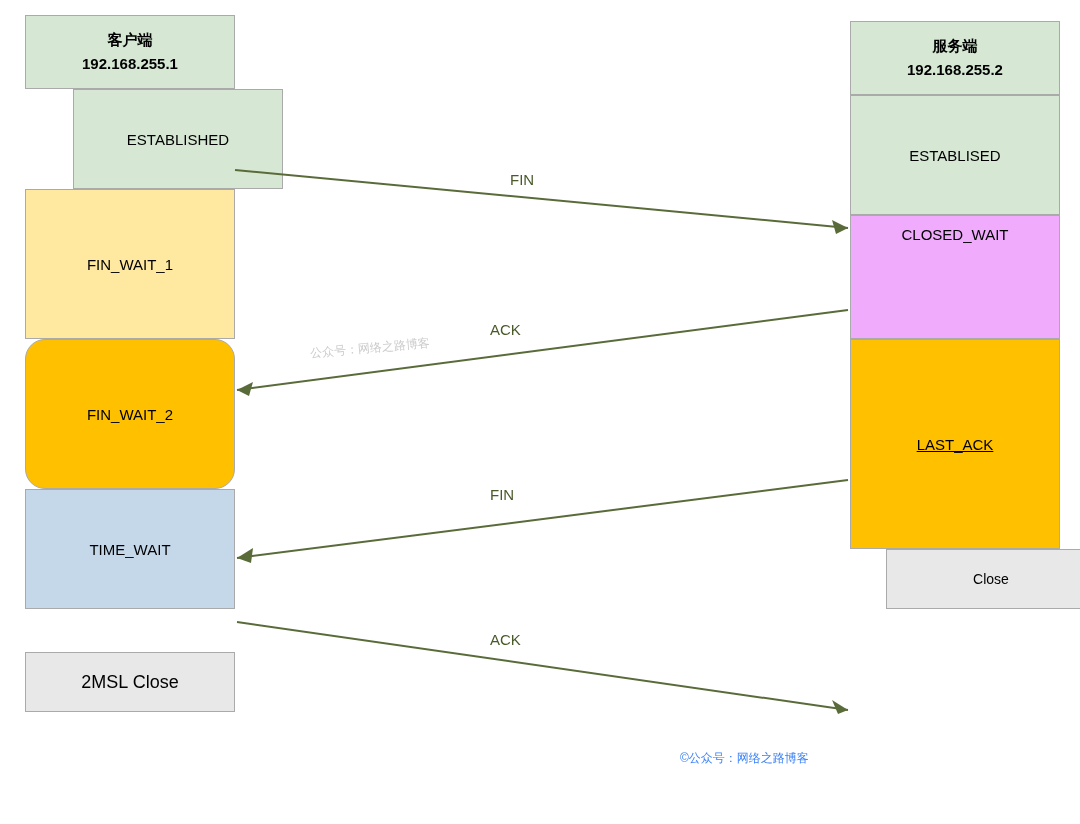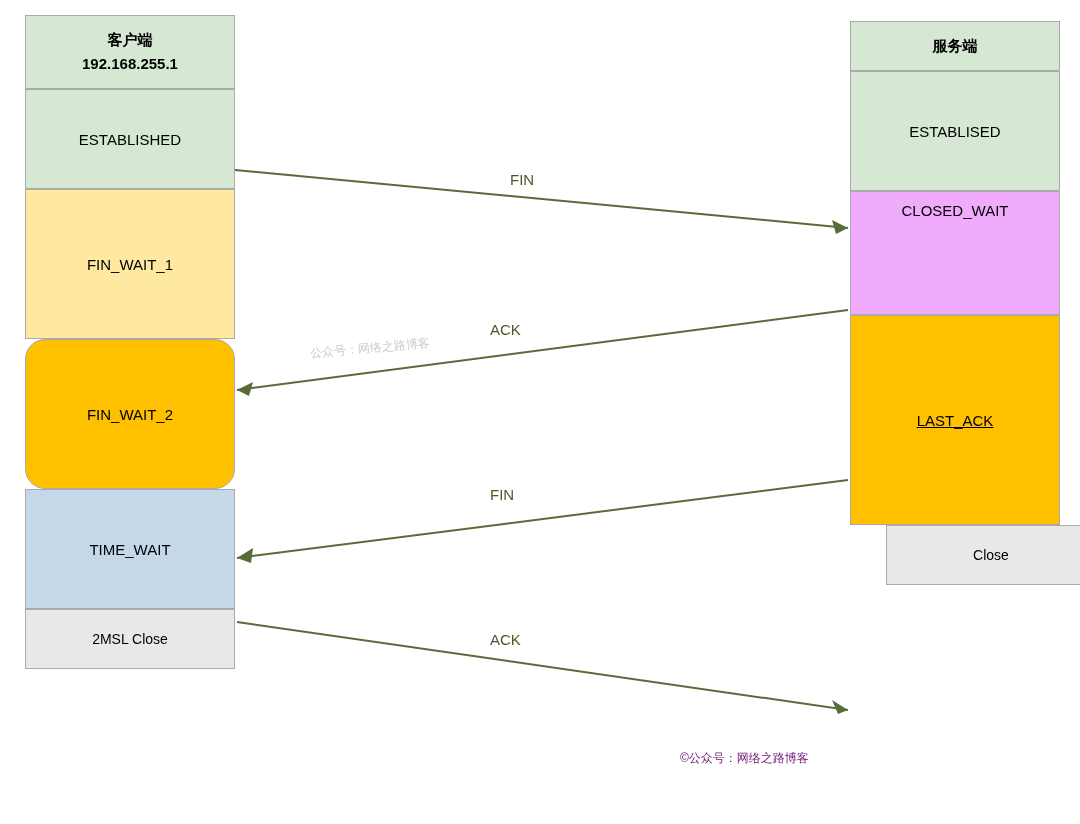--- a/index.html
+++ b/index.html
@@ -31,25 +31,25 @@
       width: 210px;
     }
     .box {
       width: 100%;
       text-align: center;
       padding: 10px 5px;
       font-size: 15px;
       font-weight: 500;
       border: 1px solid #aaa;
     }
-    .box-established { background: #d6e8d4; height: 100px; display: flex; align-items: center; justify-content: center; }
+    .box-established { background: #d6e8d4; height: 100px; display: flex; align-items: center; justify-content: center; margin-left: 48px; }
     .box-fin-wait-1 { background: #ffe8a0; height: 150px; display: flex; align-items: center; justify-content: center; }
     .box-fin-wait-2 { background: #ffc000; height: 150px; display: flex; align-items: center; justify-content: center; border-radius: 20px; }
     .box-time-wait { background: #c5d8ea; height: 120px; display: flex; align-items: center; justify-content: center; }
-    .box-2msl { background: #e8e8e8; height: 60px; display: flex; align-items: center; justify-content: center; font-size: 14px; }
+    .box-2msl { background: #e8e8e8; height: 60px; display: flex; align-items: center; justify-content: center; font-size: 18px; margin-top: 43px; }
     
     .box-r-established { background: #d6e8d4; height: 120px; display: flex; align-items: center; justify-content: center; }
     .box-closed-wait { background: #f0abfc; height: 124px; display: flex; align-items: flex-start; justify-content: center; }
     .box-last-ack { background: #ffc000; height: 210px; display: flex; align-items: center; justify-content: center; text-decoration: underline; }
     .box-close-r { background: #e8e8e8; height: 60px; display: flex; align-items: center; justify-content: center; font-size: 14px; margin-left: 36px; }
     .header-box {
       background: #d6e8d4;
       border: 1px solid #aaa;
       text-align: center;
       padding: 12px 5px;
@@ -93,37 +93,38 @@
       <span>TIME_WAIT</span>
     </div>
     <div class="box box-2msl">
       <span>2MSL Close</span>
     </div>
   </div>
 
   <div class="right-col">
     <div class="header-box">
       <div>服务端</div>
+      <div>192.168.255.2</div>
     </div>
     <div class="box box-r-established">
       <span>ESTABLISED</span>
     </div>
     <div class="box box-closed-wait">
       <span>CLOSED_WAIT</span>
     </div>
     <div class="box box-last-ack">
       <span>LAST_ACK</span>
     </div>
     <div class="box box-close-r">
       <span>Close</span>
     </div>
   </div>
 
   <div class="watermark" style="left:310px; top:340px; transform:rotate(-5deg); color:#ccc;">公众号：网络之路博客</div>
-  <div class="watermark" style="left:680px; top:750px; color:#701a75;">©公众号：网络之路博客</div>
+  <div class="watermark" style="left:680px; top:750px; color:#3b82f6;">©公众号：网络之路博客</div>
 
   <svg class="arrows">
 
     <line x1="235" y1="170" x2="848" y2="228" stroke="#5a6b3a" stroke-width="2"></line>
     <polygon points="848,228 832,220 836,234" fill="#5a6b3a"></polygon>
     <text x="510" y="185" font-size="15" fill="#4a5a2a" font-family="Arial">FIN</text>
 
     <line x1="848" y1="310" x2="237" y2="390" stroke="#5a6b3a" stroke-width="2"></line>
     <polygon points="237,390 253,382 249,396" fill="#5a6b3a"></polygon>
     <text x="490" y="335" font-size="15" fill="#4a5a2a" font-family="Arial">ACK</text>

